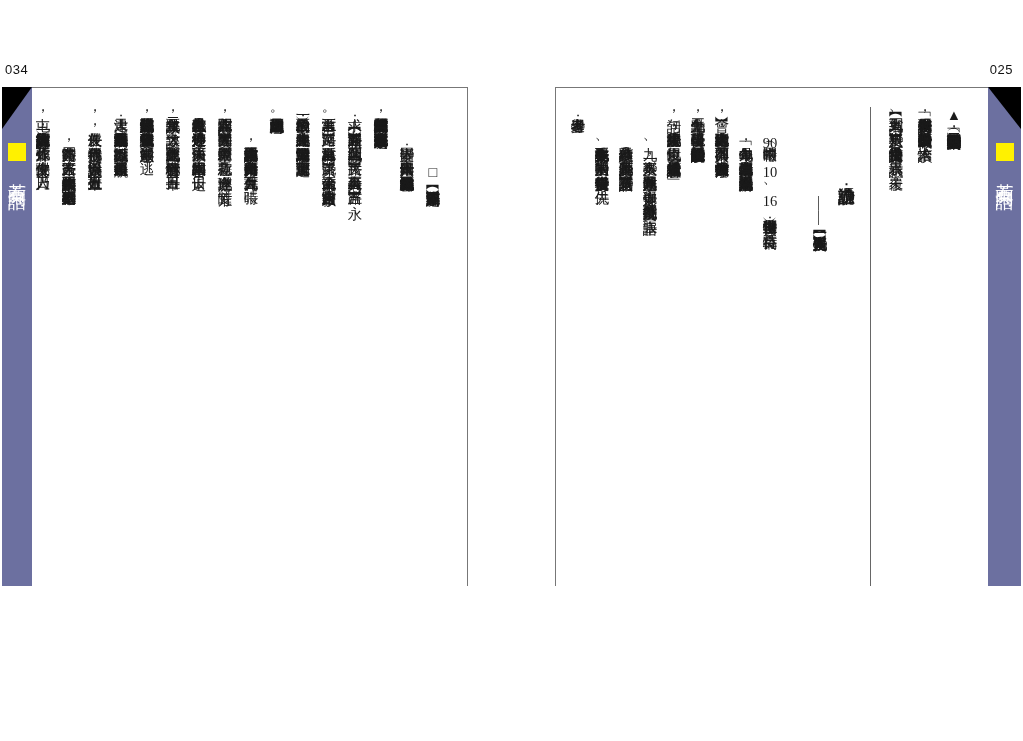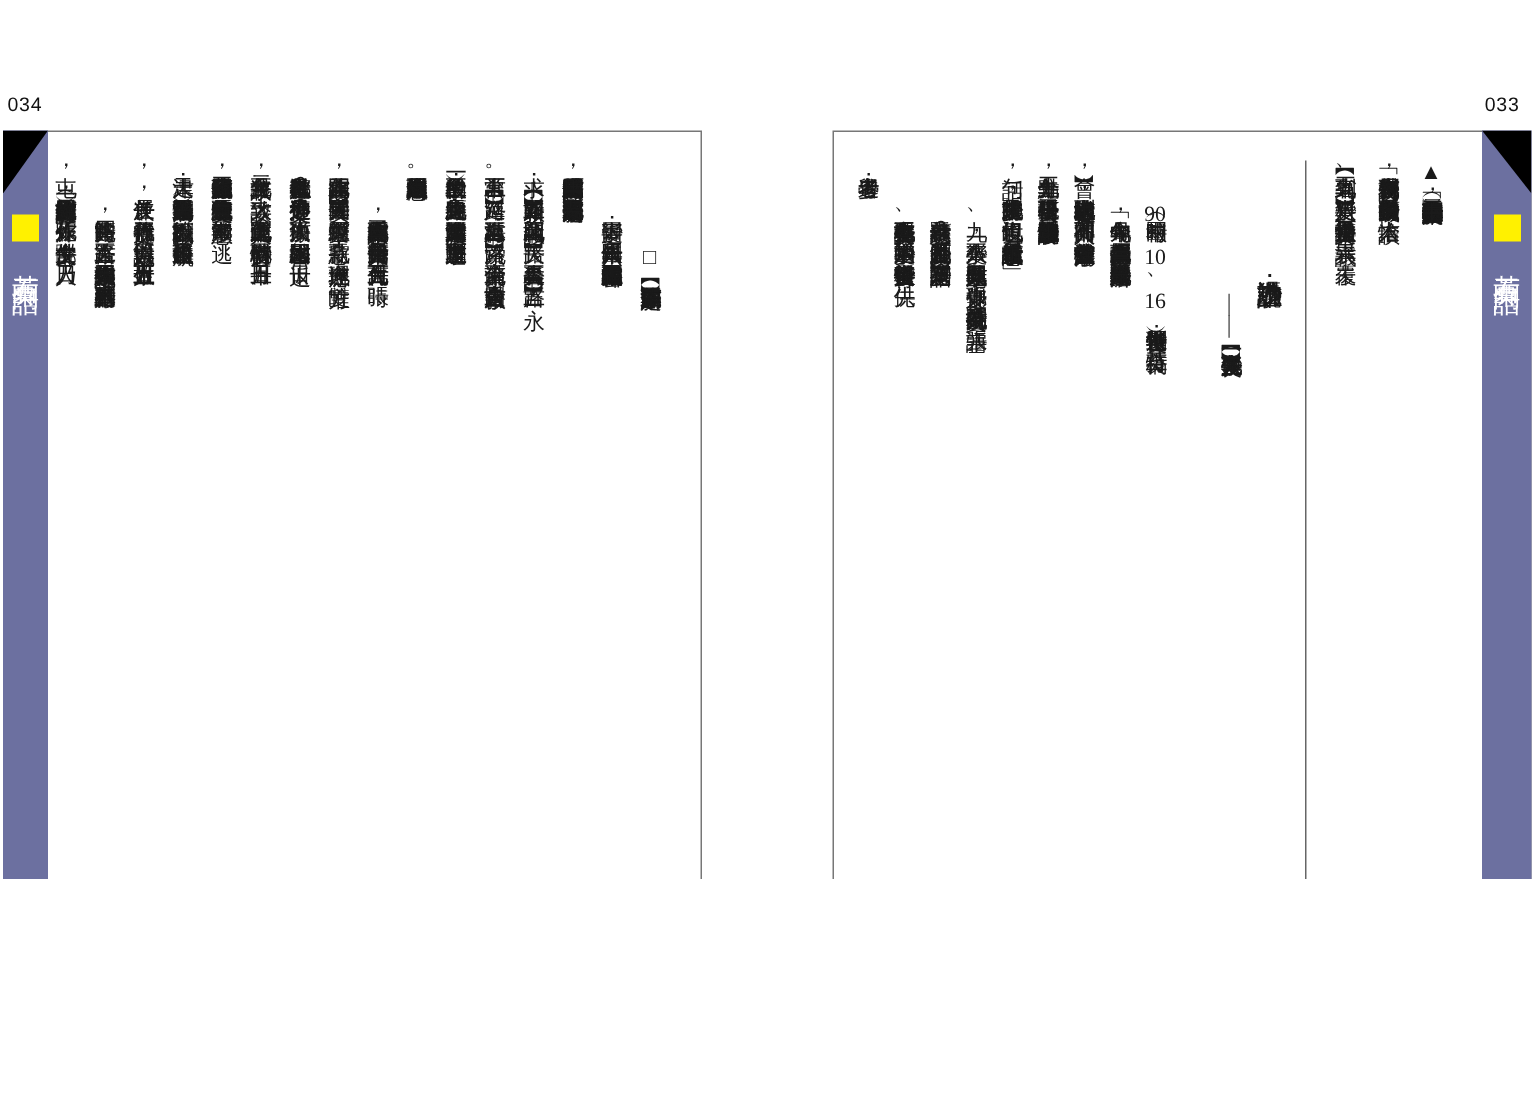--- a/index.html
+++ b/index.html
@@ -76,21 +76,21 @@
     margin-block-start:10px;margin-block-end:10px;
   }
   .tcy{text-combine-upright:all;}
 </style>
 </head>
 <body>
 
 <div class="canvas">
 
   <div class="page-number pn-left">034</div>
-  <div class="page-number pn-right">033</div>
+  <div class="page-number pn-right">025</div>
 
   <div class="page left-page">
     <div class="bar bar-l">
       <div class="tri tri-top"></div>
       <div class="tri tri-bottom"></div>
       <div class="accent-square"></div>
       <div class="bar-label">黃石閑話</div>
     </div>
     <div class="text-area vtext">
       <div class="col title-l">□張作霖與【滿蒙新五路】協定</div>

